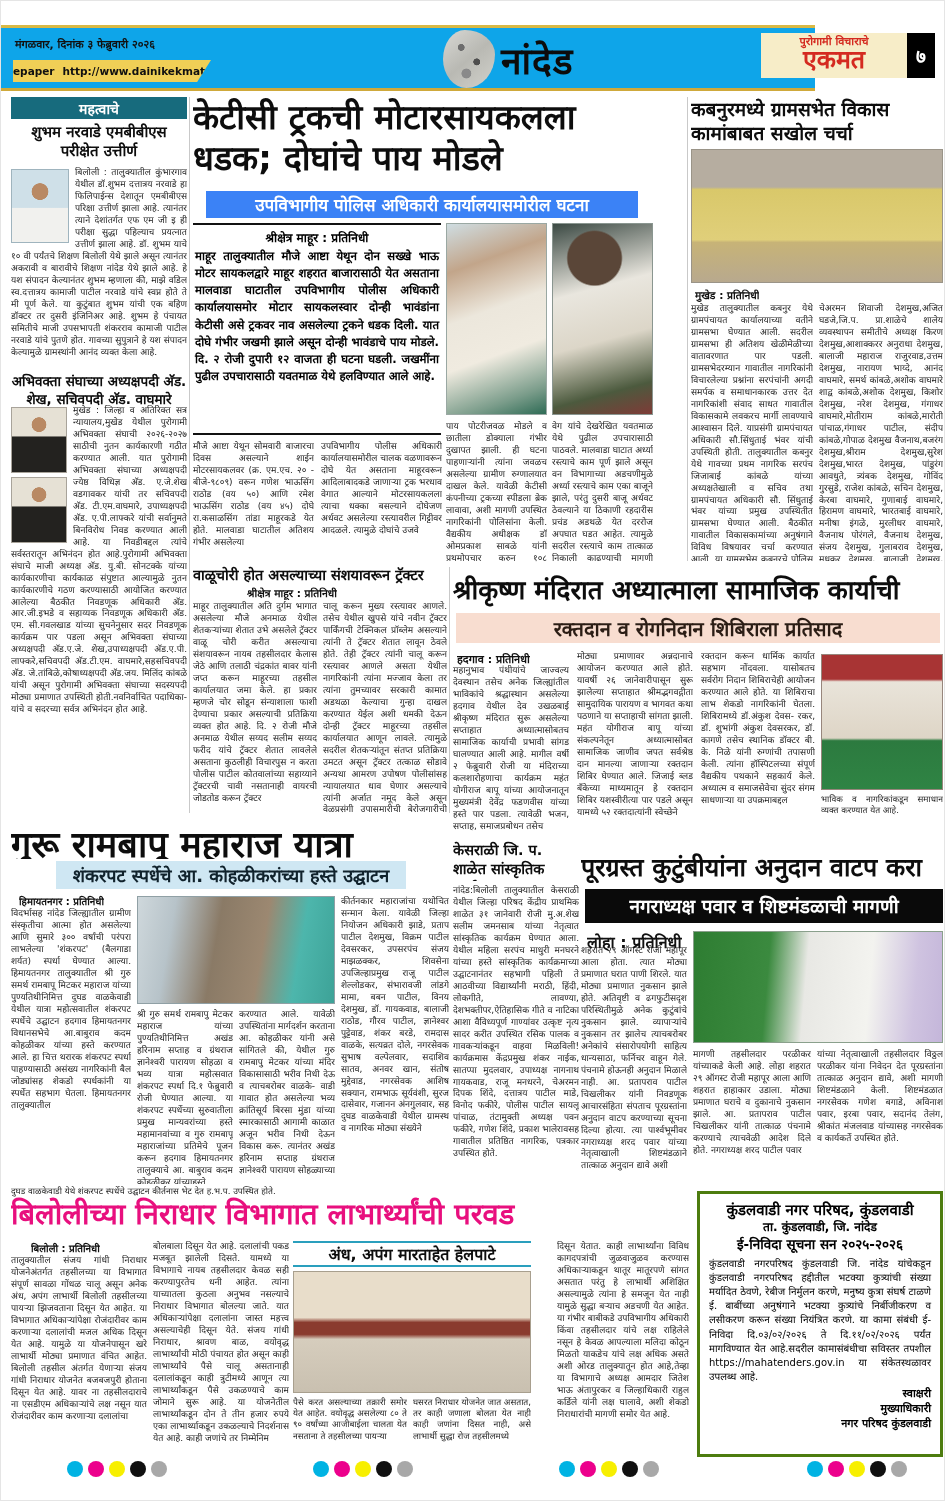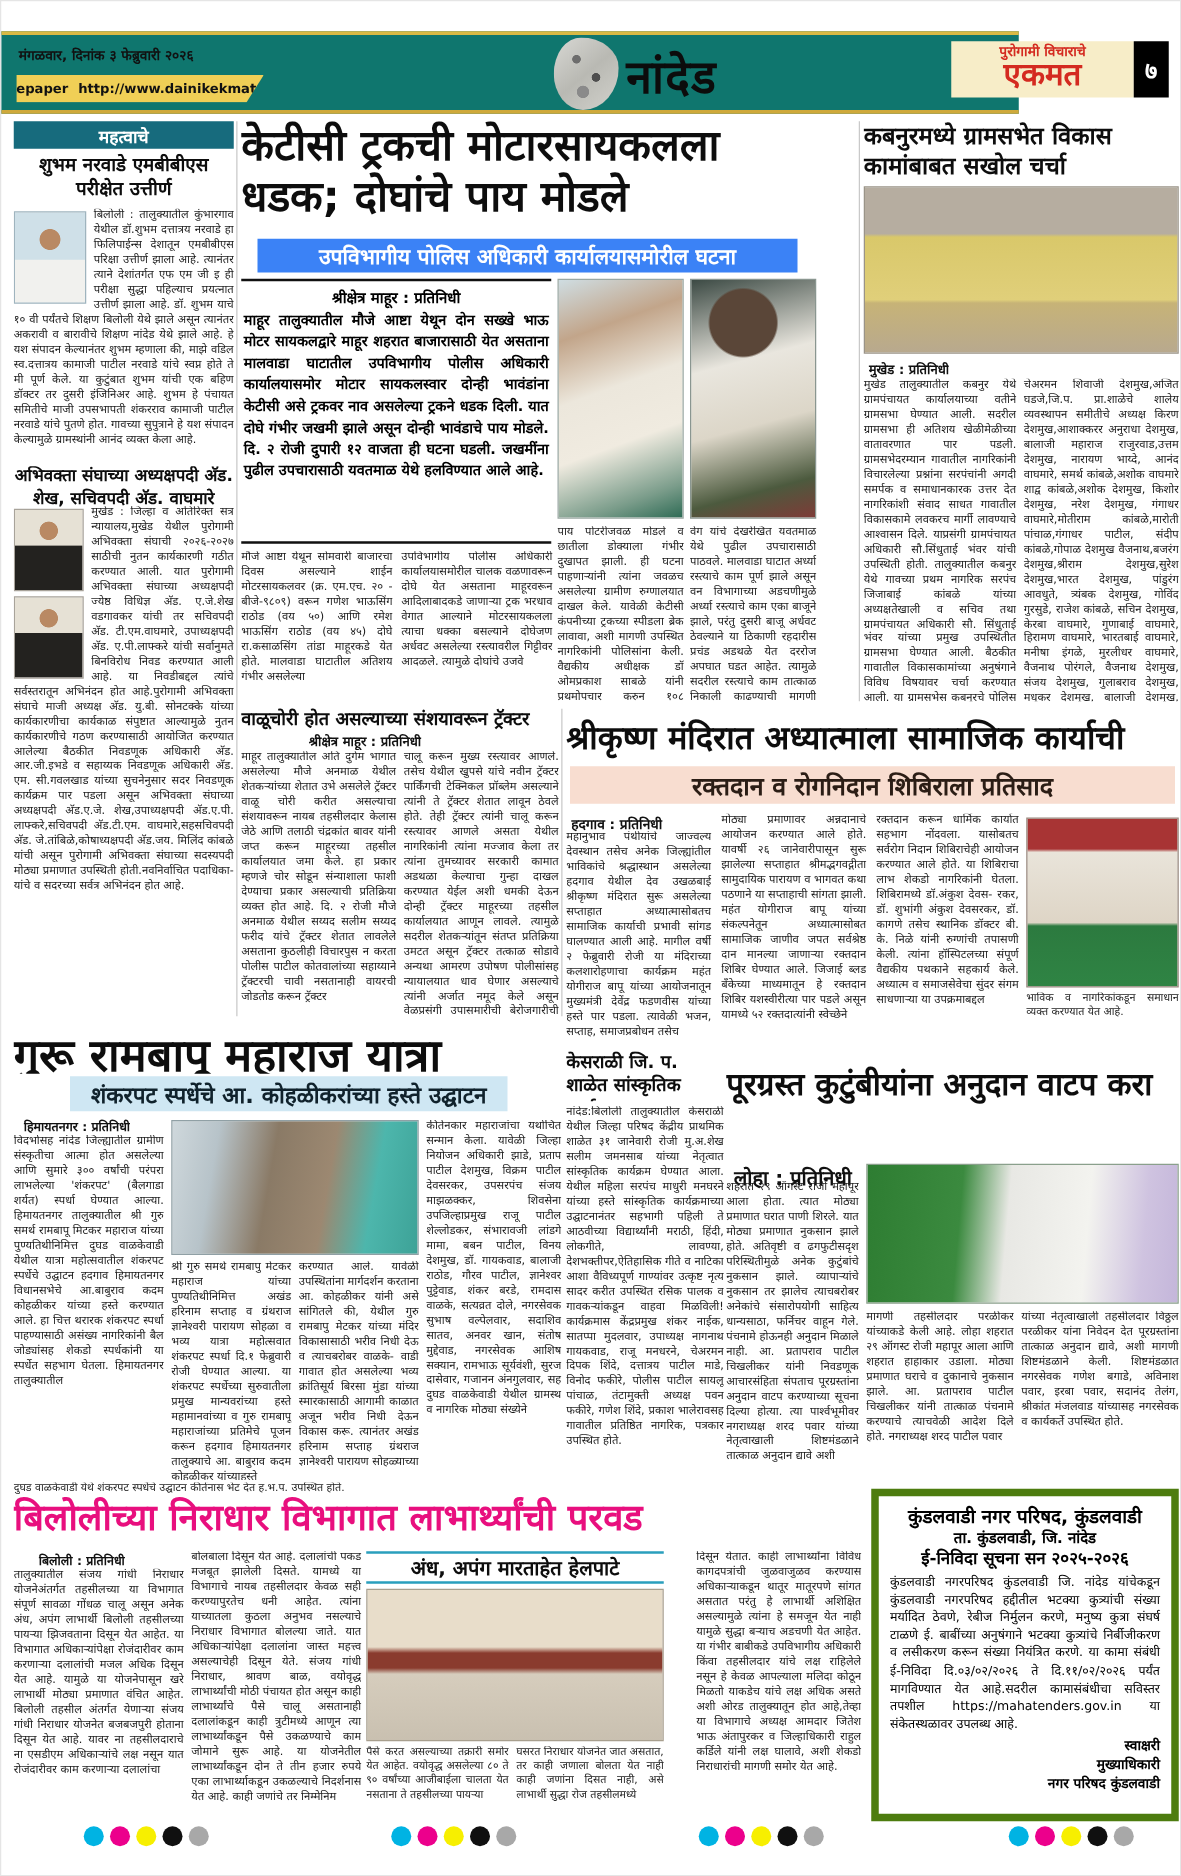--- a/index.html
+++ b/index.html
@@ -1,21 +1,21 @@
 <!DOCTYPE html>
 <html><head>
 <meta charset="utf-8">
 <style>
   html,body{margin:0;padding:0;background:#ffffff;}
   *{box-sizing:border-box;}
   body{font-family:"DejaVu Sans","Liberation Sans",sans-serif;}
   #paper{position:relative;width:945px;height:1501px;background:#fff;overflow:hidden;border:1px solid #e5e5e5;}
 
   
-  .hdr{position:absolute;left:0;top:24px;width:814px;height:66px;border-top:3px solid #d9b945;border-bottom:3px solid #cfa93b;background:#0f766e;}
+  .hdr{position:absolute;left:0;top:24px;width:814px;height:66px;border-top:3px solid #d9b945;border-bottom:3px solid #cfa93b;background:#0ea5e9;}
   .dateline{position:absolute;left:14px;top:8px;font-size:11px;font-weight:700;color:#111;}
   .ribbon{position:absolute;left:12px;top:32px;width:198px;height:22px;background:#f0cf56;clip-path:polygon(0 0,100% 0,93% 100%,0 100%);display:flex;align-items:center;gap:4px;}
   .ribbon .lbl{font-size:10.5px;font-weight:700;color:#111;}
   .ribbon .lock{width:10px;height:10px;border-radius:50%;background:#111;display:inline-block;}
   .ribbon .url{font-size:10.5px;font-weight:700;color:#111;}
   .mapg{position:absolute;left:442px;top:2px;width:52px;height:58px;background:
       radial-gradient(circle at 35% 30%,#6d6d6d 6%,transparent 7%),
       radial-gradient(circle at 65% 55%,#4e4e4e 7%,transparent 8%),
       radial-gradient(circle at 45% 75%,#8a8a8a 9%,transparent 10%),
       linear-gradient(140deg,#d8d8d4 0%,#b9b9b3 50%,#d2d2cc 100%);
@@ -48,21 +48,21 @@
   .ph-meet{background:linear-gradient(#b6ada0 0%,#b6ada0 28%,#d9c86a 30%,#e0cf7a 68%,#c7b377 70%,#b8a98e 100%);border:1px solid #9a9488;}
   .ph-blood{background:linear-gradient(#a83434 0%,#a83434 18%,#e9e4da 20%,#ded5c6 62%,#2c7a3f 64%,#2f8444 100%);border:1px solid #97867c;}
   .ph-pat{background:linear-gradient(100deg,#cfd8dc 0%,#b7c3c9 18%,#8a7a66 40%,#9c8871 62%,#4db6ac 80%,#3da297 100%);border:1px solid #90a0a5;}
   .ph-group{background:linear-gradient(95deg,#2e7d32 0%,#3b8a3f 30%,#e8e8e4 45%,#f3f3ef 70%,#cfc3e0 88%,#c4b6da 100%);border:1px solid #8aa08c;}
   .ph-room{background:linear-gradient(#e8ddca 0%,#e8ddca 38%,#8a3b2e 42%,#8a3b2e 52%,#d6cdbd 56%,#c9c0b0 100%);border:1px solid #a89f8e;}
 
   .dotrow{position:absolute;display:flex;gap:5px;}
   .dot{width:16px;height:16px;border-radius:50%;}
   .d-c{background:#00b3e3;} .d-m{background:#ec008c;} .d-y{background:#f7ef00;} .d-k{background:#101010;} .d-g{background:#a8a8a8;}
 
-  .notice{position:absolute;left:696px;top:1190px;width:246px;height:266px;border:6px solid #4d7c0f;padding:7px 9px;overflow:hidden;}
+  .notice{position:absolute;left:696px;top:1190px;width:246px;height:266px;border:3px solid #4d7c0f;padding:7px 9px;overflow:hidden;}
   .notice .t1{font-size:15px;font-weight:800;text-align:center;line-height:1.25;}
   .notice .t2{font-size:12px;font-weight:700;text-align:center;line-height:1.3;}
   .notice .t3{font-size:13.5px;font-weight:800;text-align:center;line-height:1.35;}
   .notice .bd{font-size:10px;line-height:1.42;text-align:justify;margin-top:3px;}
   .notice .sg{font-size:11px;font-weight:700;text-align:right;line-height:1.35;margin-top:3px;}
 </style>
 </head>
 <body>
 
 <div id="paper">
@@ -142,20 +142,21 @@
   <div class="ph ph-pat" style="left:136px;top:895px;width:198px;height:108px;"></div>
   <div class="col" style="left:136px;top:1008px;width:96px;height:175px;">श्री गुरु समर्थ रामबापु मेटकर महाराज यांच्या पुण्यतिथीनिमित्त अखंड हरिनाम सप्ताह व ग्रंथराज ज्ञानेश्वरी पारायण सोहळा व भव्य यात्रा महोत्सवात शंकरपट स्पर्धा दि.१ फेब्रुवारी रोजी घेण्यात आल्या. या शंकरपट स्पर्धेच्या सुरुवातीला प्रमुख मान्यवरांच्या हस्ते महामानवांच्या व गुरु रामबापू महाराजांच्या प्रतिमेचे पूजन करून हदगाव हिमायतनगर तालुक्याचे आ. बाबुराव कदम कोहळीकर यांच्याहस्ते</div>
   <div class="col" style="left:238px;top:1008px;width:96px;height:175px;">करण्यात आले. यावेळी उपस्थितांना मार्गदर्शन करताना आ. कोहळीकर यांनी असे सांगितले की, येथील गुरु रामबापु मेटकर यांच्या मंदिर विकासासाठी भरीव निधी देऊ व त्याचबरोबर वाळके- वाडी गावात होत असलेल्या भव्य क्रांतिसूर्य बिरसा मुंडा यांच्या स्मारकासाठी आगामी काळात अजून भरीव निधी देऊन विकास करू. त्यानंतर अखंड हरिनाम सप्ताह ग्रंथराज ज्ञानेश्वरी पारायण सोहळ्याच्या</div>
   <div class="col" style="left:340px;top:895px;width:108px;height:288px;">कीर्तनकार महाराजांचा यथोचित सन्मान केला. यावेळी जिल्हा नियोजन अधिकारी झाडे, प्रताप पाटील देशमुख, विक्रम पाटील देवसरकर, उपसरपंच संजय माझळक्कर, शिवसेना उपजिल्हाप्रमुख राजू पाटील शेल्लोडकर, संभारावजी लांडगे मामा, बबन पाटील, विनय देशमुख, डॉ. गायकवाड, बालाजी राठोड, गौरव पाटील, ज्ञानेश्वर पुट्टेवाड, शंकर बरडे, रामदास वाळके, सत्यव्रत दोले, नगरसेवक सुभाष वल्पेलवार, सदाशिव सातव, अनवर खान, संतोष मुद्देवाड, नगरसेवक आशिष सक्यान, रामभाऊ सूर्यवंशी, सुरज दासेवार, गजानन अंनगुलवार, सह दुघड वाळकेवाडी येथील ग्रामस्थ व नागरिक मोठ्या संख्येने</div>
   <div class="cap" style="left:10px;top:1185px;width:430px;height:12px;white-space:nowrap;">दुघड वाळकेवाडी येथे शंकरपट स्पर्धेचे उद्घाटन कीर्तनास भेट देत ह.भ.प. उपस्थित होते.</div>
 
   <div class="bighead" style="left:452px;top:840px;width:126px;height:40px;font-size:14.5px;line-height:1.3;">केसराळी जि. प. शाळेत सांस्कृतिक कार्यक्रम</div>
   <div class="col" style="left:452px;top:884px;width:126px;height:300px;">नांदेड:बिलोली तालुक्यातील केसराळी येथील जिल्हा परिषद केंद्रीय प्राथमिक शाळेत ३१ जानेवारी रोजी मु.अ.शेख सलीम जमनसाब यांच्या नेतृत्वात सांस्कृतिक कार्यक्रम घेण्यात आला. येथील महिला सरपंच माधुरी मनघरने यांच्या हस्ते सांस्कृतिक कार्यक्रमाच्या उद्घाटनानंतर सहभागी पहिली ते आठवीच्या विद्यार्थ्यांनी मराठी, हिंदी, लोकगीते, लावण्या, देशभक्तीपर,ऐतिहासिक गीते व नाटिका आशा वैविध्यपूर्ण गाण्यांवर उत्कृष्ट नृत्य सादर करीत उपस्थित रसिक पालक व गावकऱ्यांकडून वाहवा मिळविली! कार्यक्रमास केंद्रप्रमुख शंकर नाईक, सातप्पा मुदलवार, उपाध्यक्ष नागनाथ गायकवाड, राजू मनधरने, चेअरमन दिपक शिंदे, दत्तात्रय पाटील माडे, विनोद फकीरे, पोलीस पाटील सायलू पांचाळ, तंटामुक्ती अध्यक्ष पवन फकीरे, गणेश शिंदे, प्रकाश भालेरावसह गावातील प्रतिष्ठित नागरिक, पत्रकार उपस्थित होते.</div>
 
   <div class="bighead" style="left:580px;top:848px;width:362px;height:34px;font-size:25px;">पूरग्रस्त कुटुंबीयांना अनुदान वाटप करा</div>
+  <div class="bar" style="left:584px;top:888px;width:358px;height:34px;background:#0a0a0a;color:#fff;font-size:19px;">नगराध्यक्ष पवार व शिष्टमंडळाची मागणी</div>
   <div class="byline" style="left:586px;top:930px;font-size:16px;">लोहा : प्रतिनिधी</div>
   <div class="col" style="left:580px;top:944px;width:106px;height:240px;">शहरात २९ ऑगस्ट रोजी महापूर आला होता. त्यात मोठ्या प्रमाणात घरात पाणी शिरले. यात मोठ्या प्रमाणात नुकसान झाले होते. अतिवृष्टी व ढगफुटीसदृश परिस्थितीमुळे अनेक कुटुंबांचे नुकसान झाले. व्यापाऱ्यांचे नुकसान तर झालेच त्याचबरोबर अनेकांचे संसारोपयोगी साहित्य धान्यसाठा, फर्निचर वाहून गेले. पंचनामे होऊनही अनुदान मिळाले नाही. आ. प्रतापराव पाटील चिखलीकर यांनी निवडणूक आचारसंहिता संपताच पूरग्रस्तांना अनुदान वाटप करण्याच्या सूचना दिल्या होत्या. त्या पार्श्वभूमीवर नगराध्यक्ष शरद पवार यांच्या नेतृत्वाखाली शिष्टमंडळाने तात्काळ अनुदान द्यावे अशी</div>
   <div class="ph ph-group" style="left:692px;top:930px;width:250px;height:112px;"></div>
   <div class="col" style="left:692px;top:1048px;width:118px;height:136px;">मागणी तहसीलदार परळीकर यांच्याकडे केली आहे. लोहा शहरात २९ ऑगस्ट रोजी महापूर आला आणि शहरात हाहाकार उडाला. मोठ्या प्रमाणात घराचे व दुकानाचे नुकसान झाले. आ. प्रतापराव पाटील चिखलीकर यांनी तात्काळ पंचनामे करण्याचे त्याचवेळी आदेश दिले होते. नगराध्यक्ष शरद पाटील पवार</div>
   <div class="col" style="left:816px;top:1048px;width:126px;height:136px;">यांच्या नेतृत्वाखाली तहसीलदार विठ्ठल परळीकर यांना निवेदन देत पूरग्रस्तांना तात्काळ अनुदान द्यावे, अशी मागणी शिष्टमंडळाने केली. शिष्टमंडळात नगरसेवक गणेश बगाडे, अविनाश पवार, इरबा पवार, सदानंद तेलंग, श्रीकांत मंजलवाड यांच्यासह नगरसेवक व कार्यकर्ते उपस्थित होते.</div>
 
   <div class="bighead" style="left:10px;top:1192px;width:678px;height:42px;font-size:29px;color:#e80f7e;">बिलोलीच्या निराधार विभागात लाभार्थ्यांची परवड</div>
   <div class="byline" style="left:30px;top:1240px;font-size:10px;">बिलोली : प्रतिनिधी</div>
   <div class="col" style="left:10px;top:1254px;width:136px;height:204px;">तालुक्यातील संजय गांधी निराधार योजनेअंतर्गत तहसीलच्या या विभागात संपूर्ण सावळा गोंधळ चालू असून अनेक अंध, अपंग लाभार्थी बिलोली तहसीलच्या पायऱ्या झिजवताना दिसून येत आहेत. या विभागात अधिकाऱ्यांपेक्षा रोजंदारीवर काम करणाऱ्या दलालांची मजल अधिक दिसून येत आहे. यामुळे या योजनेपासून खरे लाभार्थी मोठ्या प्रमाणात वंचित आहेत. बिलोली तहसील अंतर्गत येणाऱ्या संजय गांधी निराधार योजनेत बजबजपुरी होताना दिसून येत आहे. यावर ना तहसीलदाराचे ना एसडीएम अधिकाऱ्यांचे लक्ष नसून यात रोजंदारीवर काम करणाऱ्या दलालांचा</div>
   <div class="col" style="left:152px;top:1240px;width:136px;height:218px;">बोलबाला दिसून येत आहे. दलालांची पकड मजबूत झालेली दिसते. यामध्ये या विभागाचे नायब तहसीलदार केवळ सही करण्यापुरतेच धनी आहेत. त्यांना याच्यातला कुठला अनुभव नसल्याचे निराधार विभागात बोलल्या जाते. यात अधिकाऱ्यांपेक्षा दलालांना जास्त महत्त्व असल्याचेही दिसून येते. संजय गांधी निराधार, श्रावण बाळ, वयोवृद्ध लाभार्थ्यांची मोठी पंचायत होत असून काही लाभार्थ्यांचे पैसे चालू असतानाही दलालांकडून काही त्रुटीमध्ये आणून त्या लाभार्थ्यांकडून पैसे उकळण्याचे काम जोमाने सुरू आहे. या योजनेतील लाभार्थ्यांकडून दोन ते तीन हजार रुपये एका लाभार्थ्याकडून उकळल्याचे निदर्शनास येत आहे. काही जणांचे तर निम्मेनिम</div>

